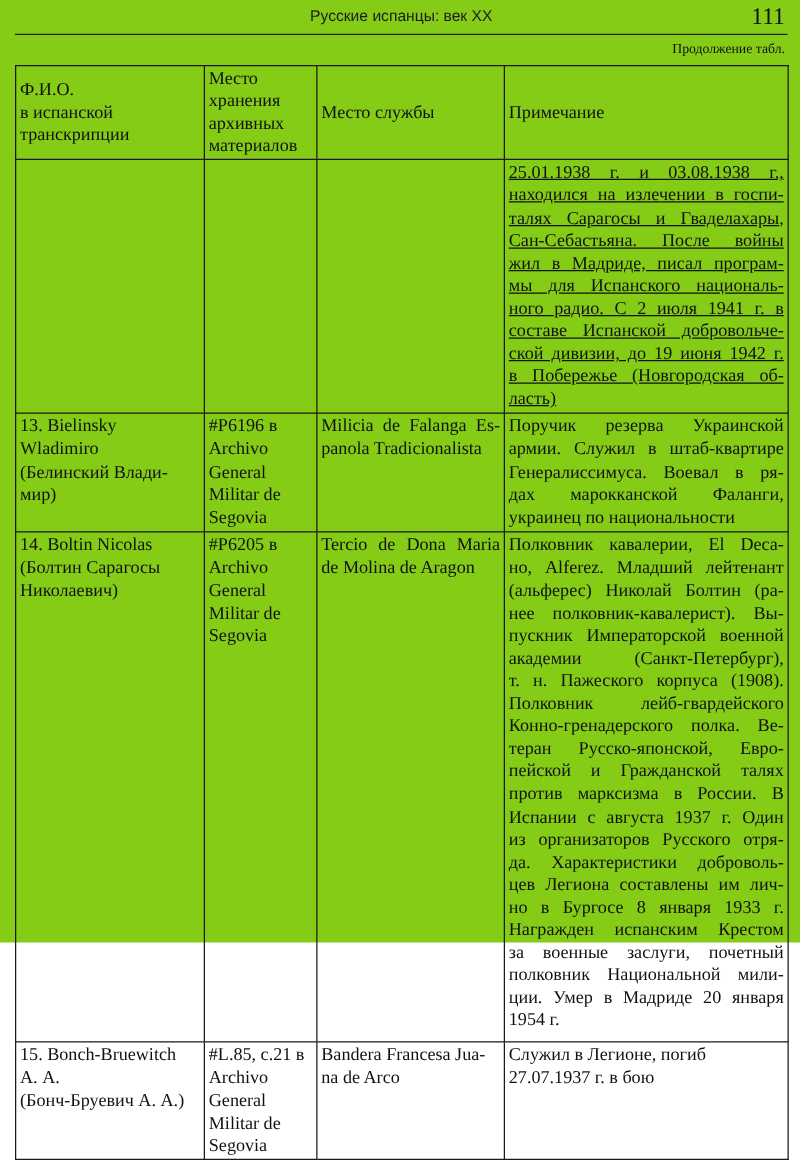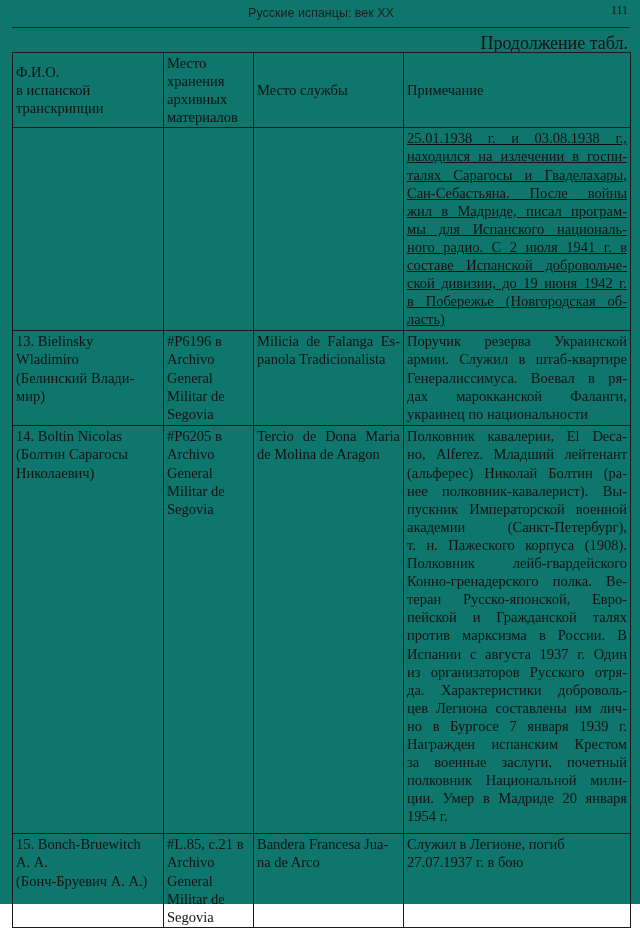--- a/index.html
+++ b/index.html
@@ -5,50 +5,50 @@
   html, body {
     margin: 0; padding: 0;
     background: #ffffff;
     width: 640px; height: 928px;
     overflow: hidden;
     font-family: "Liberation Serif", serif;
     color: #111111;
   }
   .page {
     position: relative;
-    width: 640px; height: 904px;
-    background: #0f766e;
+    width: 640px; height: 754px;
+    background: #84cc16;
   }
   
   .running-head {
     position: absolute;
     left: 12px; right: 10px; top: 0;
     height: 27px;
     border-bottom: 1.6px solid #222222;
   }
   .rh-title {
     position: absolute;
     left: 0; right: 0; top: 6px;
     text-align: center;
     font-family: "Liberation Sans", sans-serif;
     font-size: 12.5px;
     color: #1c1c1c;
   }
   .rh-page {
     position: absolute;
     right: 2px; top: 3px;
     font-family: "Liberation Serif", serif;
-    font-size: 12px;
+    font-size: 19px;
     color: #111111;
   }
   
   .continuation {
     position: absolute;
     right: 12px; top: 33px;
-    font-size: 18px;
+    font-size: 11px;
     color: #111111;
   }
   
   table.doc-table {
     position: absolute;
     left: 12px; top: 52px;
     width: 618px;
     border-collapse: collapse;
     table-layout: fixed;
   }
@@ -193,21 +193,21 @@
             <div class="ln j">т. н. Пажеского корпуса (1908).</div>
             <div class="ln j">Полковник лейб-гвардейского</div>
             <div class="ln j">Конно-гренадерского полка. Ве-</div>
             <div class="ln j">теран Русско-японской, Евро-</div>
             <div class="ln j">пейской и Гражданской талях</div>
             <div class="ln j">против марксизма в России. В</div>
             <div class="ln j">Испании с августа 1937 г. Один</div>
             <div class="ln j">из организаторов Русского отря-</div>
             <div class="ln j">да. Характеристики доброволь-</div>
             <div class="ln j">цев Легиона составлены им лич-</div>
-            <div class="ln j">но в Бургосе 7 января 1939 г.</div>
+            <div class="ln j">но в Бургосе 8 января 1933 г.</div>
             <div class="ln j">Награжден испанским Крестом</div>
             <div class="ln j">за военные заслуги, почетный</div>
             <div class="ln j">полковник Национальной мили-</div>
             <div class="ln j">ции. Умер в Мадриде 20 января</div>
             <div class="ln">1954 г.</div>
           </td>
         </tr>
         <tr>
           <td>
             <div class="ln">15. Bonch-Bruewitch</div>

